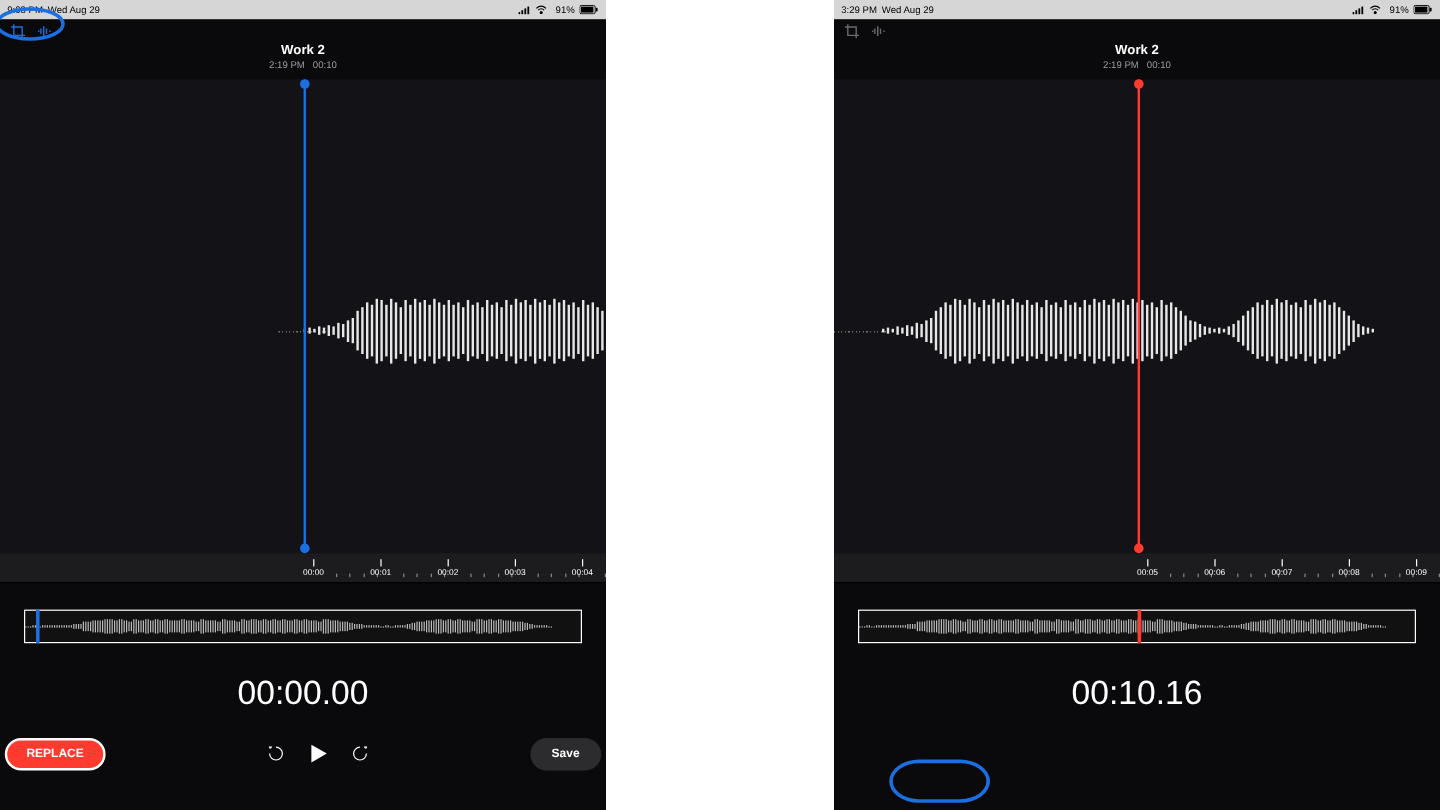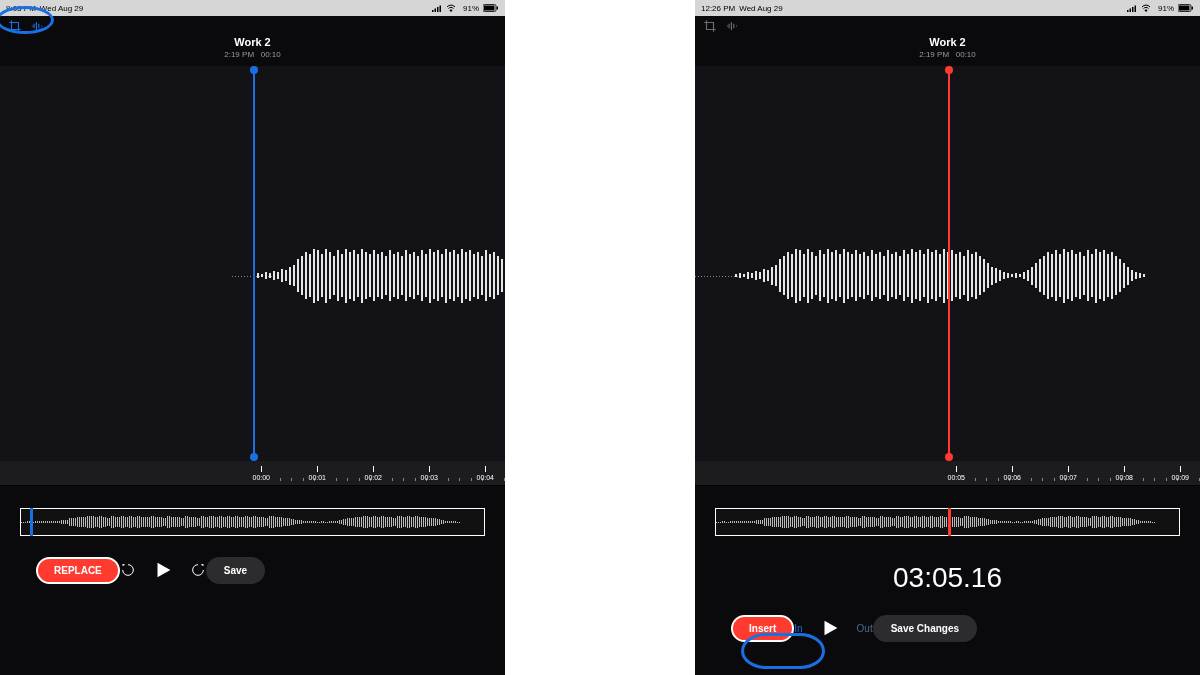--- a/index.html
+++ b/index.html
@@ -74,22 +74,22 @@
   .mini-wave {
     position: absolute; top: 50%; left: 0; right: 0; transform: translateY(-50%);
     height: 16px; display: flex; align-items: center; gap: 1px;
   }
   .mini-wave .mb { width: 1px; background: #bbb; }
   .mini-cursor { position: absolute; top: -1px; bottom: -1px; width: 3px; }
   
   .timecode { color: #fff; text-align: center; font-size: 28px; font-weight: 300; margin-top: 26px; font-variant-numeric: tabular-nums; }
   
   .controls {
-    display: flex; align-items: center; 
-    padding: 18px 36px 14px; height: 64px;
+    display: flex; align-items: center; justify-content: space-between;
+    padding: 18px 4px 14px; height: 64px;
   }
   .pill {
     border-radius: 18px; padding: 6px 16px; font-size: 10px; font-weight: 600;
     border: 2px solid #fff; color: #fff; cursor: pointer; user-select:none;
   }
   .pill.red { background: #ff3b30; border-color: #fff; }
   .pill.grey { background: #2c2c2e; border: none; color: #fff; padding: 8px 18px; }
   .ctrls-mid { display: flex; align-items: center; gap: 16px; }
   .play-btn { width: 22px; height: 22px; }
   .skip { width: 16px; height:16px; color:#fff; font-size:8px; display:flex; align-items:center; justify-content:center; }
@@ -517,20 +517,21 @@
           <div class="mb" style="height: 2.4px;"></div>
           <div class="mb" style="height: 1.6px;"></div>
           <div class="mb" style="height: 1.6px;"></div>
           <div class="mb" style="height: 1.2px;"></div>
           <div class="mb" style="height: 1.2px;"></div>
           <div class="mb" style="height: 0.8px;"></div>
           <div class="mb" style="height: 0.8px;"></div>
         </div>
         <div class="mini-cursor" style="left: 2%; background: rgb(26, 111, 227);"></div>
       </div>
+      <div class="timecode">00:00.00</div>
       <div class="controls">
         <div class="pill red">REPLACE</div>
         <div class="ctrls-mid">
           <div class="skip">
             <svg viewBox="0 0 24 24" width="16" height="16" fill="none" stroke="#fff" stroke-width="1.5">
               <path d="M12 4a8 8 0 1 1-8 8"></path>
               <path d="M5 6l-1-2 3 0"></path>
             </svg>
           </div>
           <div class="play-btn"><svg viewBox="0 0 24 24" width="22" height="22" fill="#fff">
@@ -544,21 +545,21 @@
           </div>
         </div>
         <div class="pill grey">Save</div>
       </div>
     </div>
   <div class="gap"></div>
   <div class="device" id="dev-right">
       <div class="annot-circle annot-1"></div>
       <div class="status-bar">
         <div class="status-left">
-          <span>12:26 PM</span>
+          <span>3:29 PM</span>
           <span>Wed Aug 29</span>
         </div>
         <div class="status-right">
           <svg width="10" height="7" viewBox="0 0 10 7">
             <rect x="0" y="5" width="1.5" height="2" fill="#000"></rect>
             <rect x="2.5" y="3.5" width="1.5" height="3.5" fill="#000"></rect>
             <rect x="5" y="2" width="1.5" height="5" fill="#000"></rect>
             <rect x="7.5" y="0.5" width="1.5" height="6.5" fill="#000"></rect>
           </svg> 
           <svg width="10" height="8" viewBox="0 0 10 8" fill="none" stroke="#000" stroke-width="1">
@@ -1003,26 +1004,15 @@
           <div class="mb" style="height: 2.4px;"></div>
           <div class="mb" style="height: 1.6px;"></div>
           <div class="mb" style="height: 1.6px;"></div>
           <div class="mb" style="height: 1.2px;"></div>
           <div class="mb" style="height: 1.2px;"></div>
           <div class="mb" style="height: 0.8px;"></div>
           <div class="mb" style="height: 0.8px;"></div>
         </div>
         <div class="mini-cursor" style="left: 50%; background: rgb(255, 59, 48);"></div>
       </div>
-      <div class="timecode">03:05.16</div>
-      <div class="controls">
-        <div class="pill red">Insert</div>
-        <div class="ctrls-mid">
-          <span class="inout">In</span>
-          <div class="play-btn"><svg viewBox="0 0 24 24" width="22" height="22" fill="#fff">
-              <path d="M6 4l14 8-14 8z"></path>
-            </svg></div>
-          <span class="inout muted">Out</span>
-        </div>
-        <div class="pill grey">Save Changes</div>
-      </div>
+      <div class="timecode">00:10.16</div>
     </div>
 </div>
 
 </body></html>

